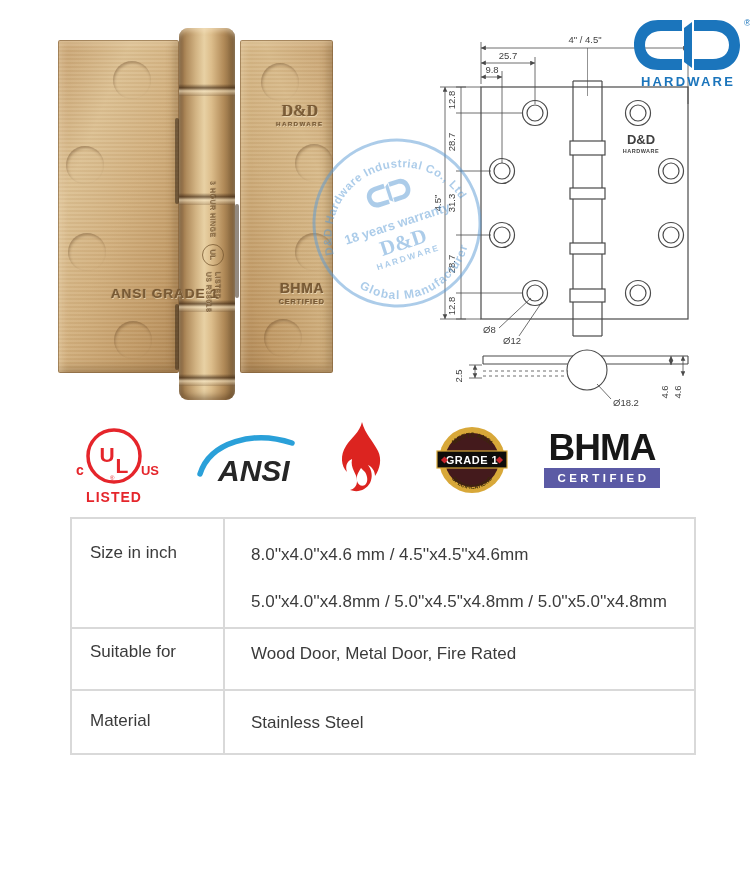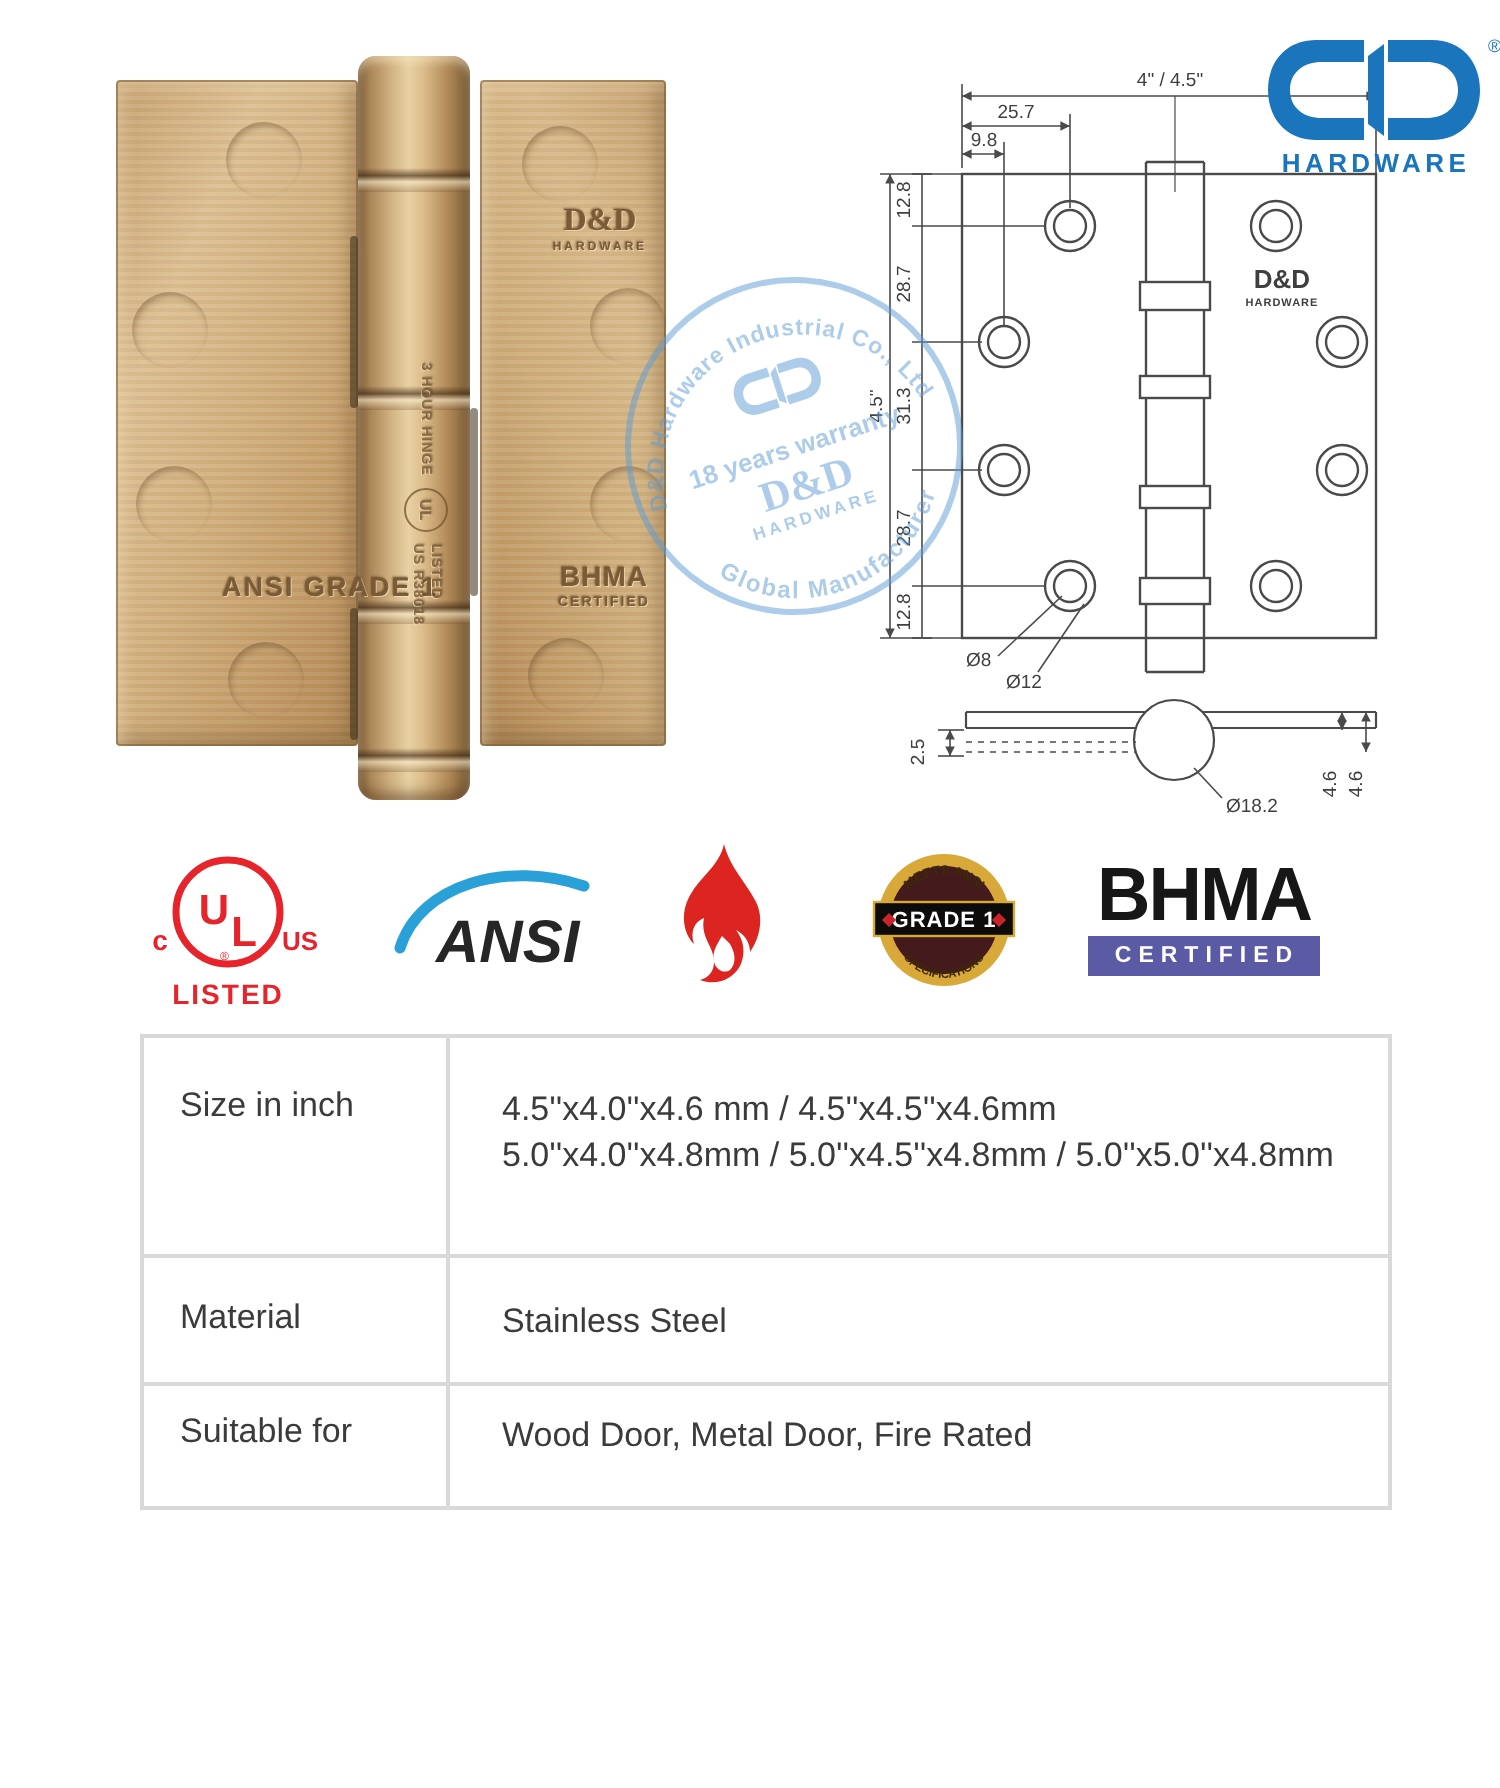--- a/index.html
+++ b/index.html
@@ -67,21 +67,21 @@
             letter-spacing:3.5px;display:flex;align-items:center;justify-content:center;padding-left:3px;}
 
   
   .spec-table{position:absolute;left:70px;top:517px;width:622px;border:2px solid #d9d9d9;
               color:#3b3b3b;font-size:17px;}
   .spec-row{display:flex;border-bottom:2px solid #d9d9d9;}
   .spec-row:last-child{border-bottom:none;}
   .spec-label{width:153px;flex:0 0 auto;border-right:2px solid #d9d9d9;padding-left:18px;box-sizing:border-box;}
   .spec-value{flex:1;padding-left:26px;}
   .spec-line{line-height:23px;}
-  .r1{height:108px;} .r1 .spec-label,.r1 .spec-value{padding-top:24px;} .r1 .l2{}
+  .r1{height:108px;} .r1 .spec-label,.r1 .spec-value{padding-top:24px;} .r1 .l2{margin-top:24px;}
   .r2{height:84px;}  .r2 .spec-label,.r2 .spec-value{padding-top:15px;} .r2 .l2{margin-top:9px;}
   .r3{height:62px;}  .r3 .spec-label,.r3 .spec-value{padding-top:20px;}
   .r4{height:60px;}  .r4 .spec-label,.r4 .spec-value{padding-top:13px;}
 </style>
 </head>
 <body>
 
 <div id="app">
 
   <div class="photo">
@@ -306,31 +306,31 @@
 
   <div class="cert cert-bhma">
     <div class="bhma-word">BHMA</div>
     <div class="bhma-bar">CERTIFIED</div>
   </div>
 
   <div class="spec-table">
     <div class="spec-row r1">
       <div class="spec-label">Size in inch</div>
       <div class="spec-value">
-        <div class="spec-line l1">4.5''x4.0''x4.6 mm /  4.5''x4.5''x4.6mm</div>
+        <div class="spec-line l1">8.0''x4.0''x4.6 mm /  4.5''x4.5''x4.6mm</div>
         <div class="spec-line l2">5.0''x4.0''x4.8mm / 5.0''x4.5''x4.8mm / 5.0''x5.0''x4.8mm</div>
+      </div>
+    </div>
+    <div class="spec-row r4">
+      <div class="spec-label">Suitable for</div>
+      <div class="spec-value">
+        <div class="spec-line l1">Wood Door, Metal Door, Fire Rated</div>
       </div>
     </div>
     <div class="spec-row r3">
       <div class="spec-label">Material</div>
       <div class="spec-value">
         <div class="spec-line l1">Stainless Steel</div>
       </div>
     </div>
-    <div class="spec-row r4">
-      <div class="spec-label">Suitable for</div>
-      <div class="spec-value">
-        <div class="spec-line l1">Wood Door, Metal Door, Fire Rated</div>
-      </div>
-    </div>
   </div>
 
 </div>
 
 </body></html>

